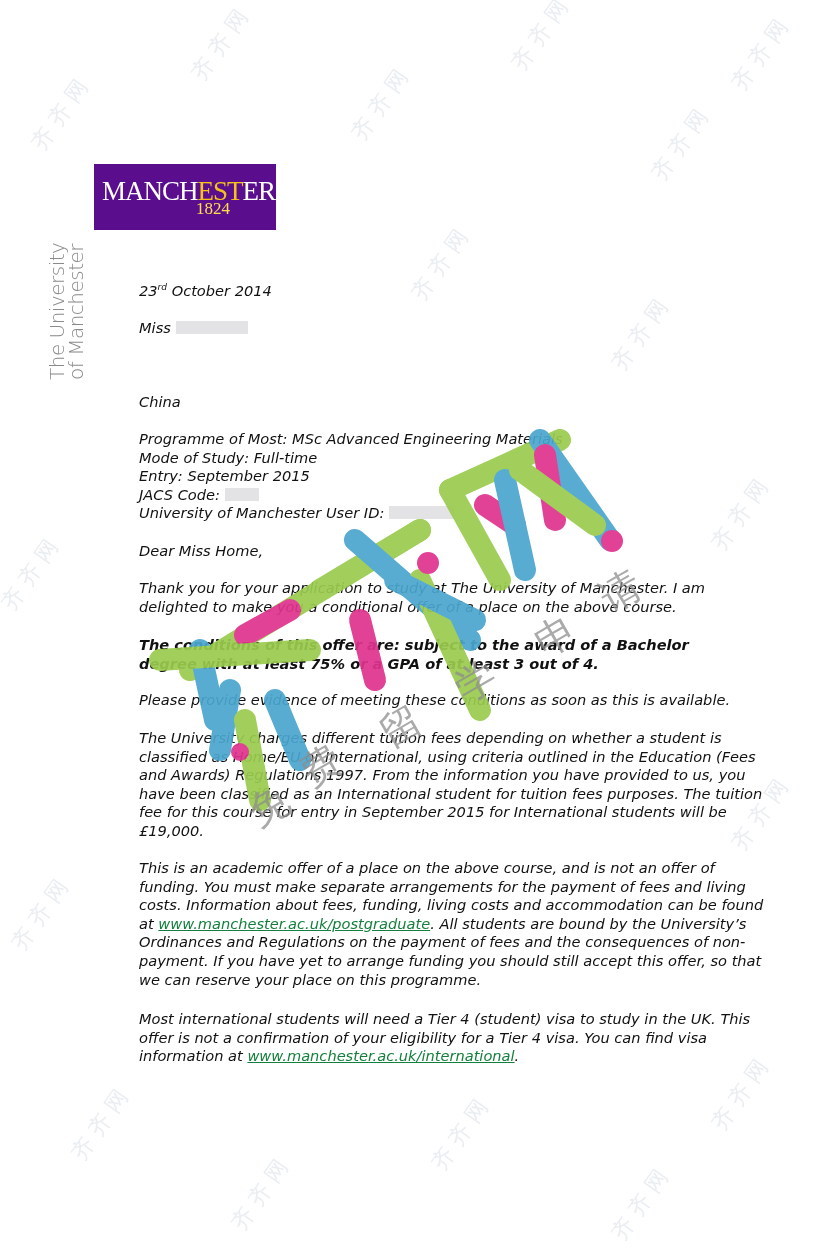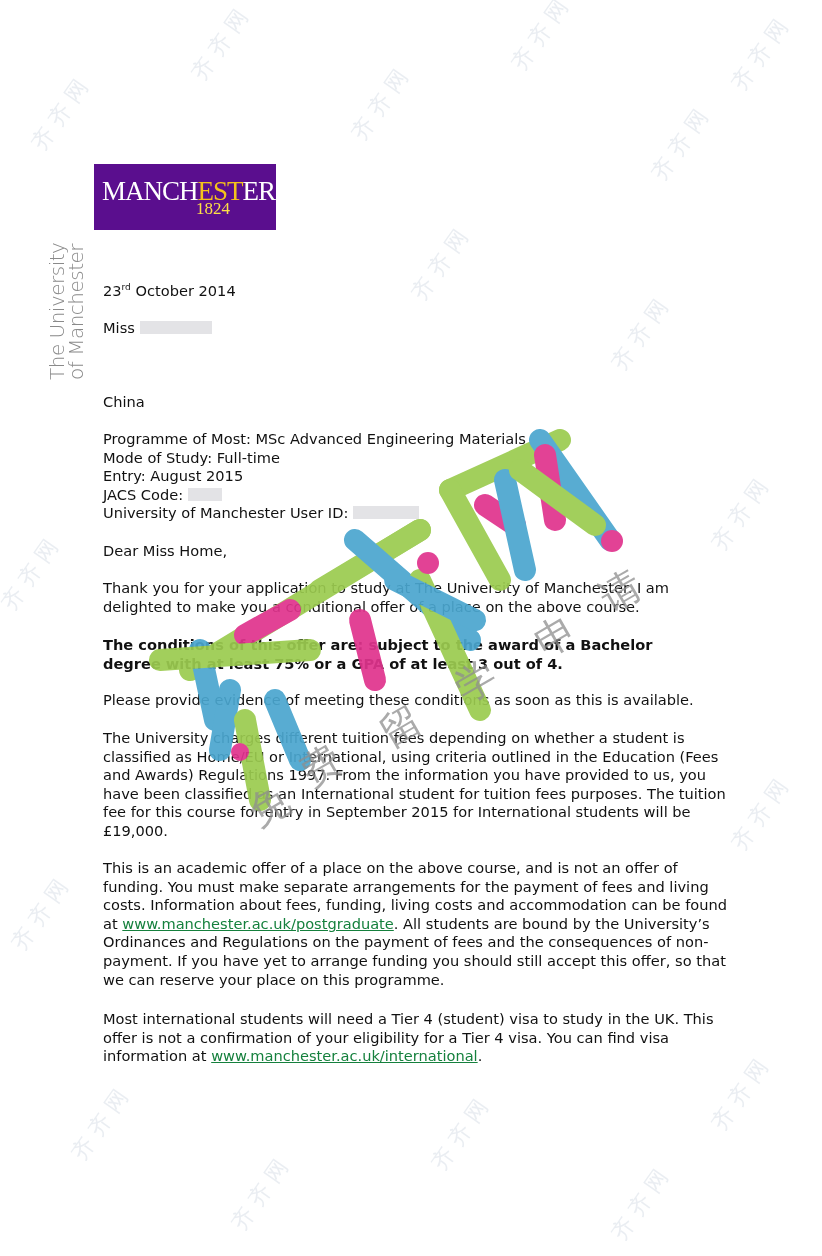--- a/index.html
+++ b/index.html
@@ -29,21 +29,21 @@
       font-size: 17px; color: #fde047;
     }
 
     .side-name {
       position: absolute; left: 48px; top: 380px; transform-origin: left top;
       transform: rotate(-90deg); width: 160px;
       font-family: "DejaVu Sans", sans-serif; color: #8a8a8a;
       font-size: 20px; line-height: 19px; font-weight: 300; letter-spacing: -0.5px;
     }
 
-    .text { position: absolute; left: 103px; width: 640px; font-size: 14.6px; line-height: 18.6px; }
+    .text { position: absolute; left: 139px; width: 640px; font-size: 14.6px; line-height: 18.6px; font-style: italic; }
     .text p { margin: 0; }
     .bold { font-weight: bold; }
     .redact { display: inline-block; background: #e3e3e6; height: 13px; vertical-align: -1px; }
     a.link { color: #15803d; text-decoration: underline; }
     sup { font-size: 9px; line-height: 0; }
 
     .overlay { position: absolute; left: 0; top: 0; pointer-events: none; }
   </style>
 </head>
 <body>
@@ -86,21 +86,21 @@
 
   <div class="text" style="top:393px;">China</div>
 
   <div class="text" style="top:319px;">
     <span>Miss</span> <span class="redact" style="width:72px;"></span>
   </div>
 
   <div class="text" style="top:430px;">
     <p><span>Programme of Most: </span><span>MSc Advanced Engineering Materials</span></p>
     <p><span>Mode of Study: </span><span>Full-time</span></p>
-    <p><span>Entry: </span><span>August 2015</span></p>
+    <p><span>Entry: </span><span>September 2015</span></p>
     <p><span>JACS Code:</span> <span class="redact" style="width:34px;"></span></p>
     <p><span>University of Manchester User ID:</span> <span class="redact" style="width:66px;"></span></p>
   </div>
 
   <div class="text" style="top:542px;">Dear Miss Home,</div>
 
   <div class="text" style="top:579px; width:610px;">Thank you for your application to study at The University of Manchester. I am delighted to make you a conditional offer of a place on the above course.</div>
 
   <div class="text bold" style="top:636px; width:610px;">The conditions of this offer are: subject to the award of a Bachelor degree with at least 75% or a GPA of at least 3 out of 4.</div>
 

